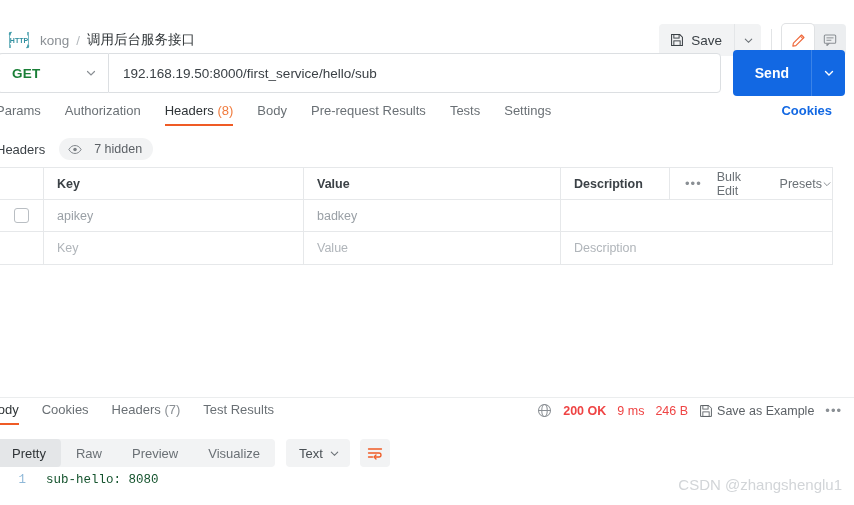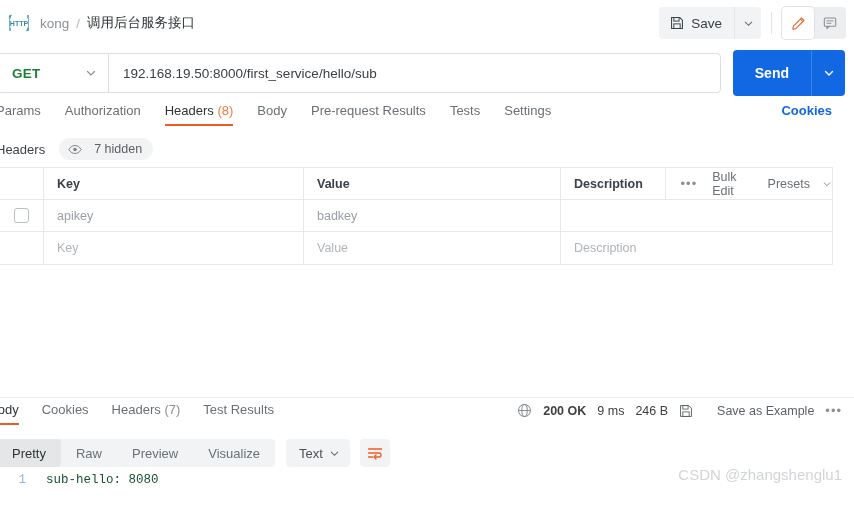--- a/index.html
+++ b/index.html
@@ -6,21 +6,21 @@
   html, body {
     width: 854px; height: 505px;
     background: #ffffff;
     font-family: "Liberation Sans", sans-serif;
     overflow: hidden;
   }
   .app { position: relative; width: 854px; height: 505px; background:#fff; }
 
   
   .topbar {
-    position:absolute; left:0; top:0; width:854px; height:46px;
+    position:absolute; left:0; top:17px; width:854px; height:46px;
     display:flex; align-items:center;
   }
   .http-logo { margin-left:6px; width:26px; height:22px; display:flex; align-items:center; justify-content:center; }
   .crumb-wrap { display:flex; align-items:center; gap:7px; margin-left:8px; }
   .crumb-root { font-size:13.5px; color:#8a8f94; }
   .crumb-sep { font-size:13.5px; color:#b5babe; }
   .crumb-cur { font-size:13.5px; color:#2f3437; }
 
   .top-right { position:absolute; right:8px; top:7px; display:flex; align-items:center; gap:10px; }
   .save-group { display:flex; align-items:stretch; background:#f2f3f4; border-radius:4px; overflow:hidden; height:32px; }
@@ -77,52 +77,52 @@
   .th { font-size:12.5px; font-weight:bold; color:#3b4146; }
   .td-filled { font-size:12.5px; color:#9aa0a6; }
   .td-ph { font-size:12.5px; color:#b0b5ba; }
   .chkbox { width:15px; height:15px; border:1px solid #b9bec3; border-radius:3px; background:#fff; cursor:pointer; }
   .desc-head-inner { display:flex; align-items:center; width:100%; }
   .desc-head-inner .dh-label { font-size:12.5px; font-weight:bold; color:#3b4146; width:96px; }
   .meta-sep { width:1px; height:32px; background:#e6e8ea; }
   .desc-tools { display:flex; align-items:center; gap:15px; padding-left:15px; }
   .dots { font-size:13px; color:#8a8f94; letter-spacing:1px; cursor:pointer; line-height:8px; }
   .tool-link { font-size:12.5px; color:#6a7075; cursor:pointer; }
-  .presets { display:flex; align-items:center; gap:12px; cursor:pointer; }
+  .presets { display:flex; align-items:center; gap:0; cursor:pointer; }
 
   
   .resp-divider { position:absolute; left:0; top:397px; width:854px; height:1px; background:#ebedee; }
   .resptabs { position:absolute; left:0; top:402px; width:854px; height:28px; display:flex; align-items:flex-start; }
   .rsTab { font-size:13px; color:#6a7075; margin-right:23px; padding-bottom:8px; position:relative; cursor:pointer; white-space:nowrap; }
   .rsTab:first-child { margin-left:-11px; }
   .rsTab.active { color:#2f3437; }
   .rsTab.active::after { content:""; position:absolute; left:0; right:0; bottom:0; height:2px; background:#ef5b25; }
   .rsTab .cnt { color:#8a8f94; }
 
   .status-row { position:absolute; right:12px; top:403px; display:flex; align-items:center; gap:11px; }
-  .st-green { font-size:12.5px; color:#404040; font-weight:bold; }
+  .st-green { font-size:12.5px; color:#ef4444; font-weight:bold; }
   .st-green.light { font-weight:normal; }
-  .save-ex { display:flex; align-items:center; gap:24px; font-size:12.5px; color:#5c6166; cursor:pointer; }
+  .save-ex { display:flex; align-items:center; gap:4px; font-size:12.5px; color:#5c6166; cursor:pointer; }
   .dots3 { font-size:13px; color:#8a8f94; letter-spacing:1px; cursor:pointer; }
 
   
   .viewbar { position:absolute; left:0; top:438px; width:854px; height:30px; display:flex; align-items:center; }
   .seg { display:flex; background:#f2f3f4; border-radius:4px; height:28px; align-items:center; margin-left:-3px; }
   .seg-item { font-size:13px; color:#6a7075; padding:0 15px; height:28px; display:flex; align-items:center; cursor:pointer; border-radius:4px; }
   .seg-item.active { background:#e4e6e8; color:#2f3437; }
   .fmt-sel { margin-left:11px; display:flex; align-items:center; gap:6px; background:#f2f3f4; border-radius:4px; height:28px; padding:0 10px 0 13px; cursor:pointer; }
   .fmt-sel span { font-size:13px; color:#4a5055; }
   .wrap-btn { margin-left:10px; width:30px; height:28px; background:#f2f3f4; border-radius:4px; display:flex; align-items:center; justify-content:center; cursor:pointer; }
 
   
   .code { position:absolute; left:0; top:473px; width:854px; display:flex; font-family:"Liberation Mono", monospace; font-size:12.5px; }
   .gutter { width:30px; text-align:right; color:#8fb8d8; padding-right:4px; }
   .codeline { color:#14532d; padding-left:16px; }
 
-  .watermark { position:absolute; right:12px; bottom:22px; font-size:15px; color:#d2d5d8; }
+  .watermark { position:absolute; right:12px; bottom:12px; font-size:15px; color:#d2d5d8; }
   svg { display:block; }
 </style>
 </head>
 <body>
 
 <div class="app">
 
   <div class="topbar">
     <div class="http-logo">
       <svg width="24" height="20" viewBox="0 0 24 20">

